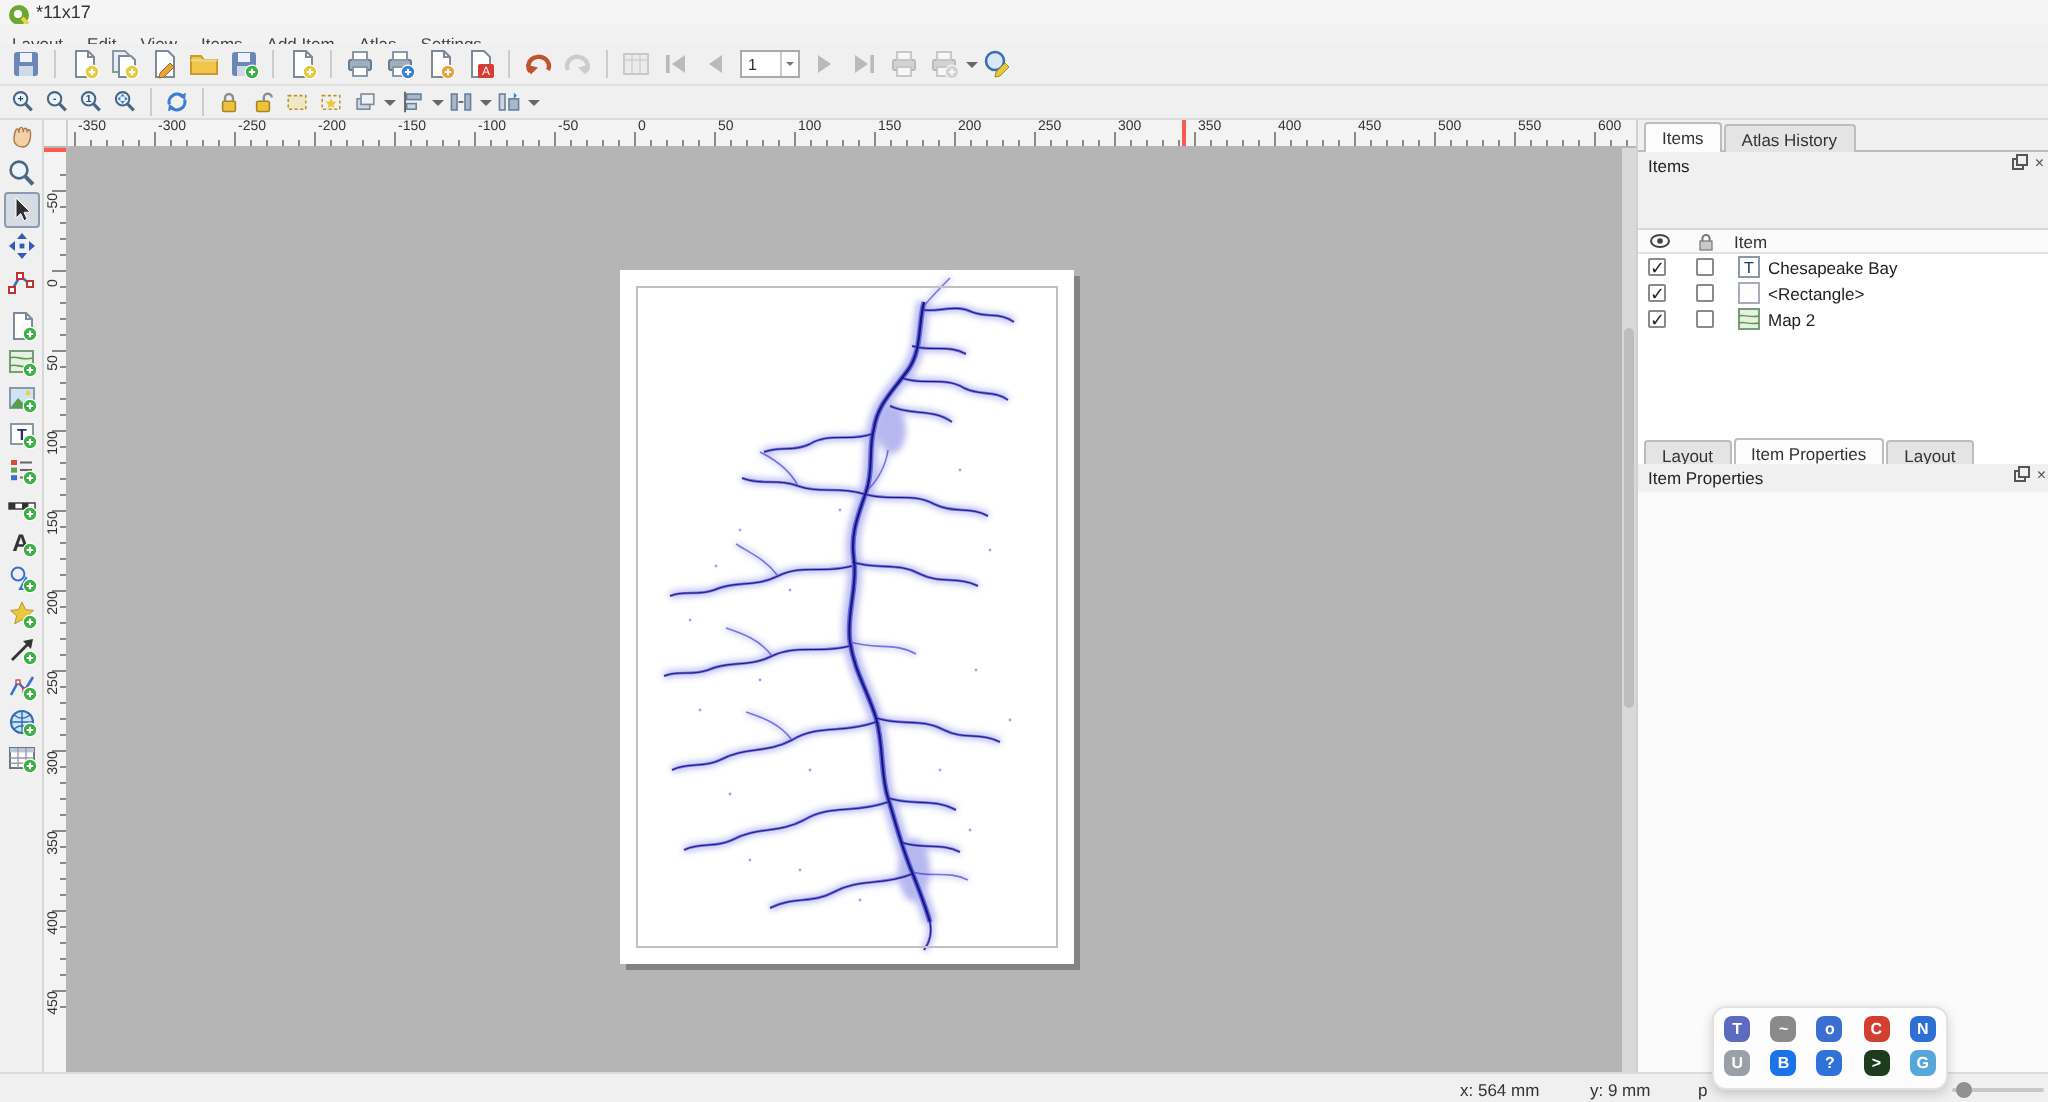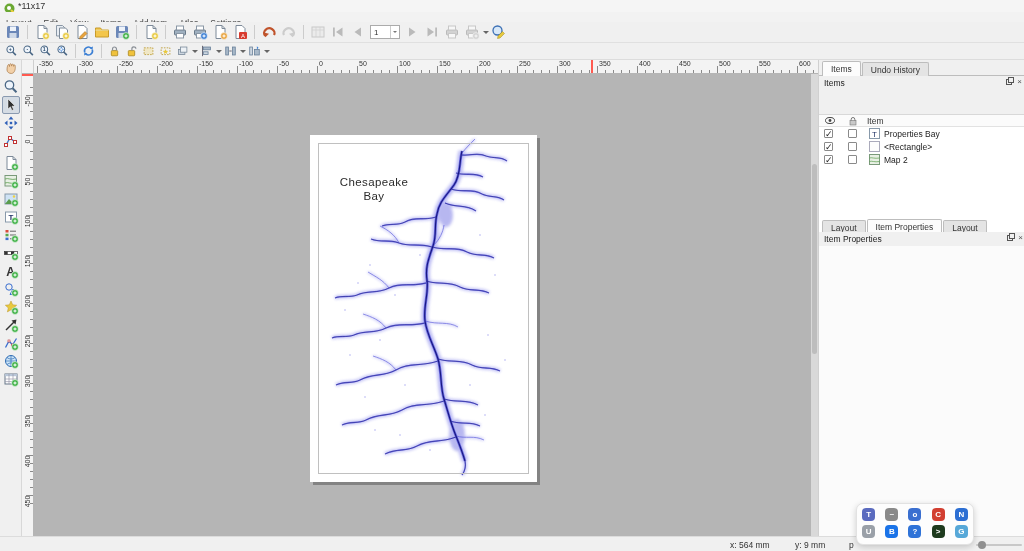--- a/index.html
+++ b/index.html
@@ -780,34 +780,30 @@
             <circle cx="178" cy="200" r="0.7"></circle>
           <circle cx="195" cy="225" r="0.7"></circle>
             <circle cx="160" cy="250" r="0.7"></circle>
             <circle cx="175" cy="280" r="0.7"></circle>
           <circle cx="90" cy="300" r="0.7"></circle>
             <circle cx="120" cy="315" r="0.7"></circle>
             <circle cx="65" cy="295" r="0.7"></circle>
         </g>
       </svg>
       <div id="page-frame"></div>
-      <div id="page-title">
-        <div>Chesapeake</div>
-        <div>Bay</div>
-      </div>
     </div>
     <div id="canvas-scroll">
         <div class="thumb"></div>
       </div>
   </div>
 
   <div id="rightpanel">
     <div class="tabbar" id="tabbar-items">
         <span class="tab active">Items</span>
-        <span class="tab">Undo History</span>
+        <span class="tab">Atlas History</span>
       </div>
     <div class="panelheader">
       <span>Items</span>
       <span class="hicons">
         <span><svg width="8" height="8">
               <rect x="0.5" y="2.5" width="5" height="5" fill="none" stroke="#555"></rect>
               <rect x="2.5" y="0.5" width="5" height="5" fill="#f0f0f0" stroke="#555"></rect>
             </svg></span>
         <span>×</span>
       </span>
@@ -835,21 +831,21 @@
             </span>
             <span class="col2">
               <span class="cb"></span>
             </span>
             <span class="rowicon">
               <svg width="11" height="11">
                 <rect x="0.5" y="0.5" width="10" height="10" fill="#fff" stroke="#8899aa"></rect>
                 <text x="5.5" y="8.5" font-size="8" text-anchor="middle" fill="#223366">T</text>
               </svg>
             </span>
-            <span>Properties Bay</span>
+            <span>Chesapeake Bay</span>
           </div>
           <div class="irow">
             <span class="col1">
               <span class="cb">✓</span>
             </span>
             <span class="col2">
               <span class="cb"></span>
             </span>
             <span class="rowicon">
               <svg width="11" height="11">

